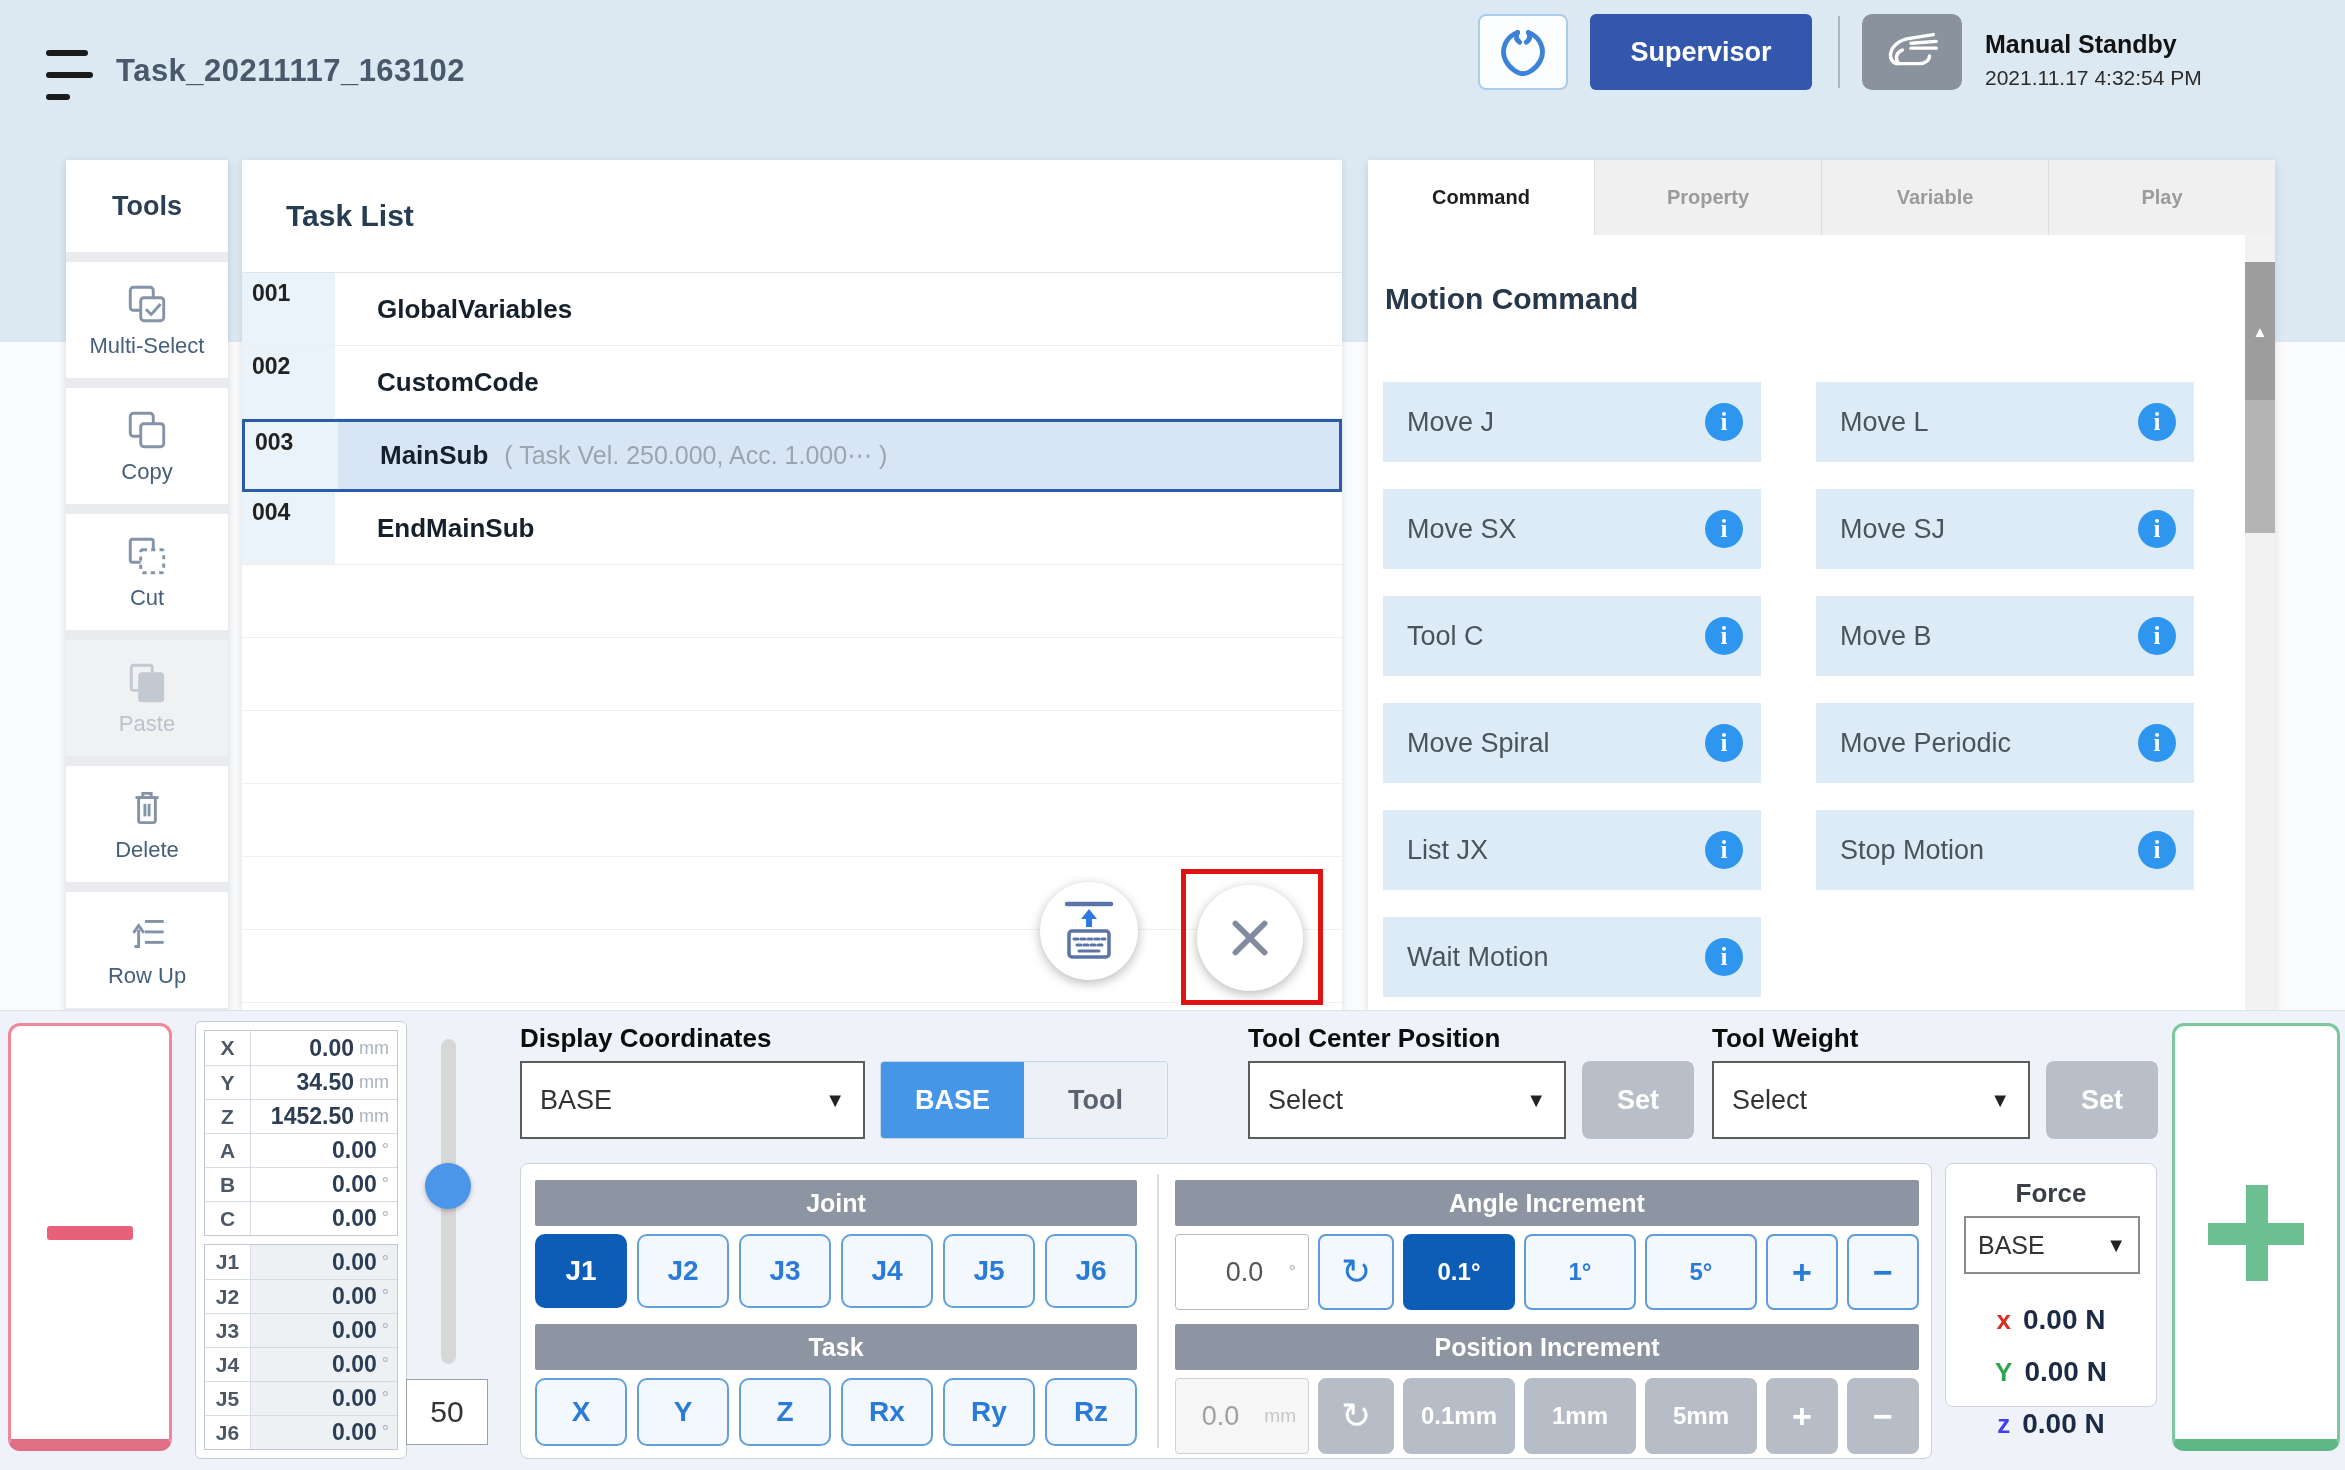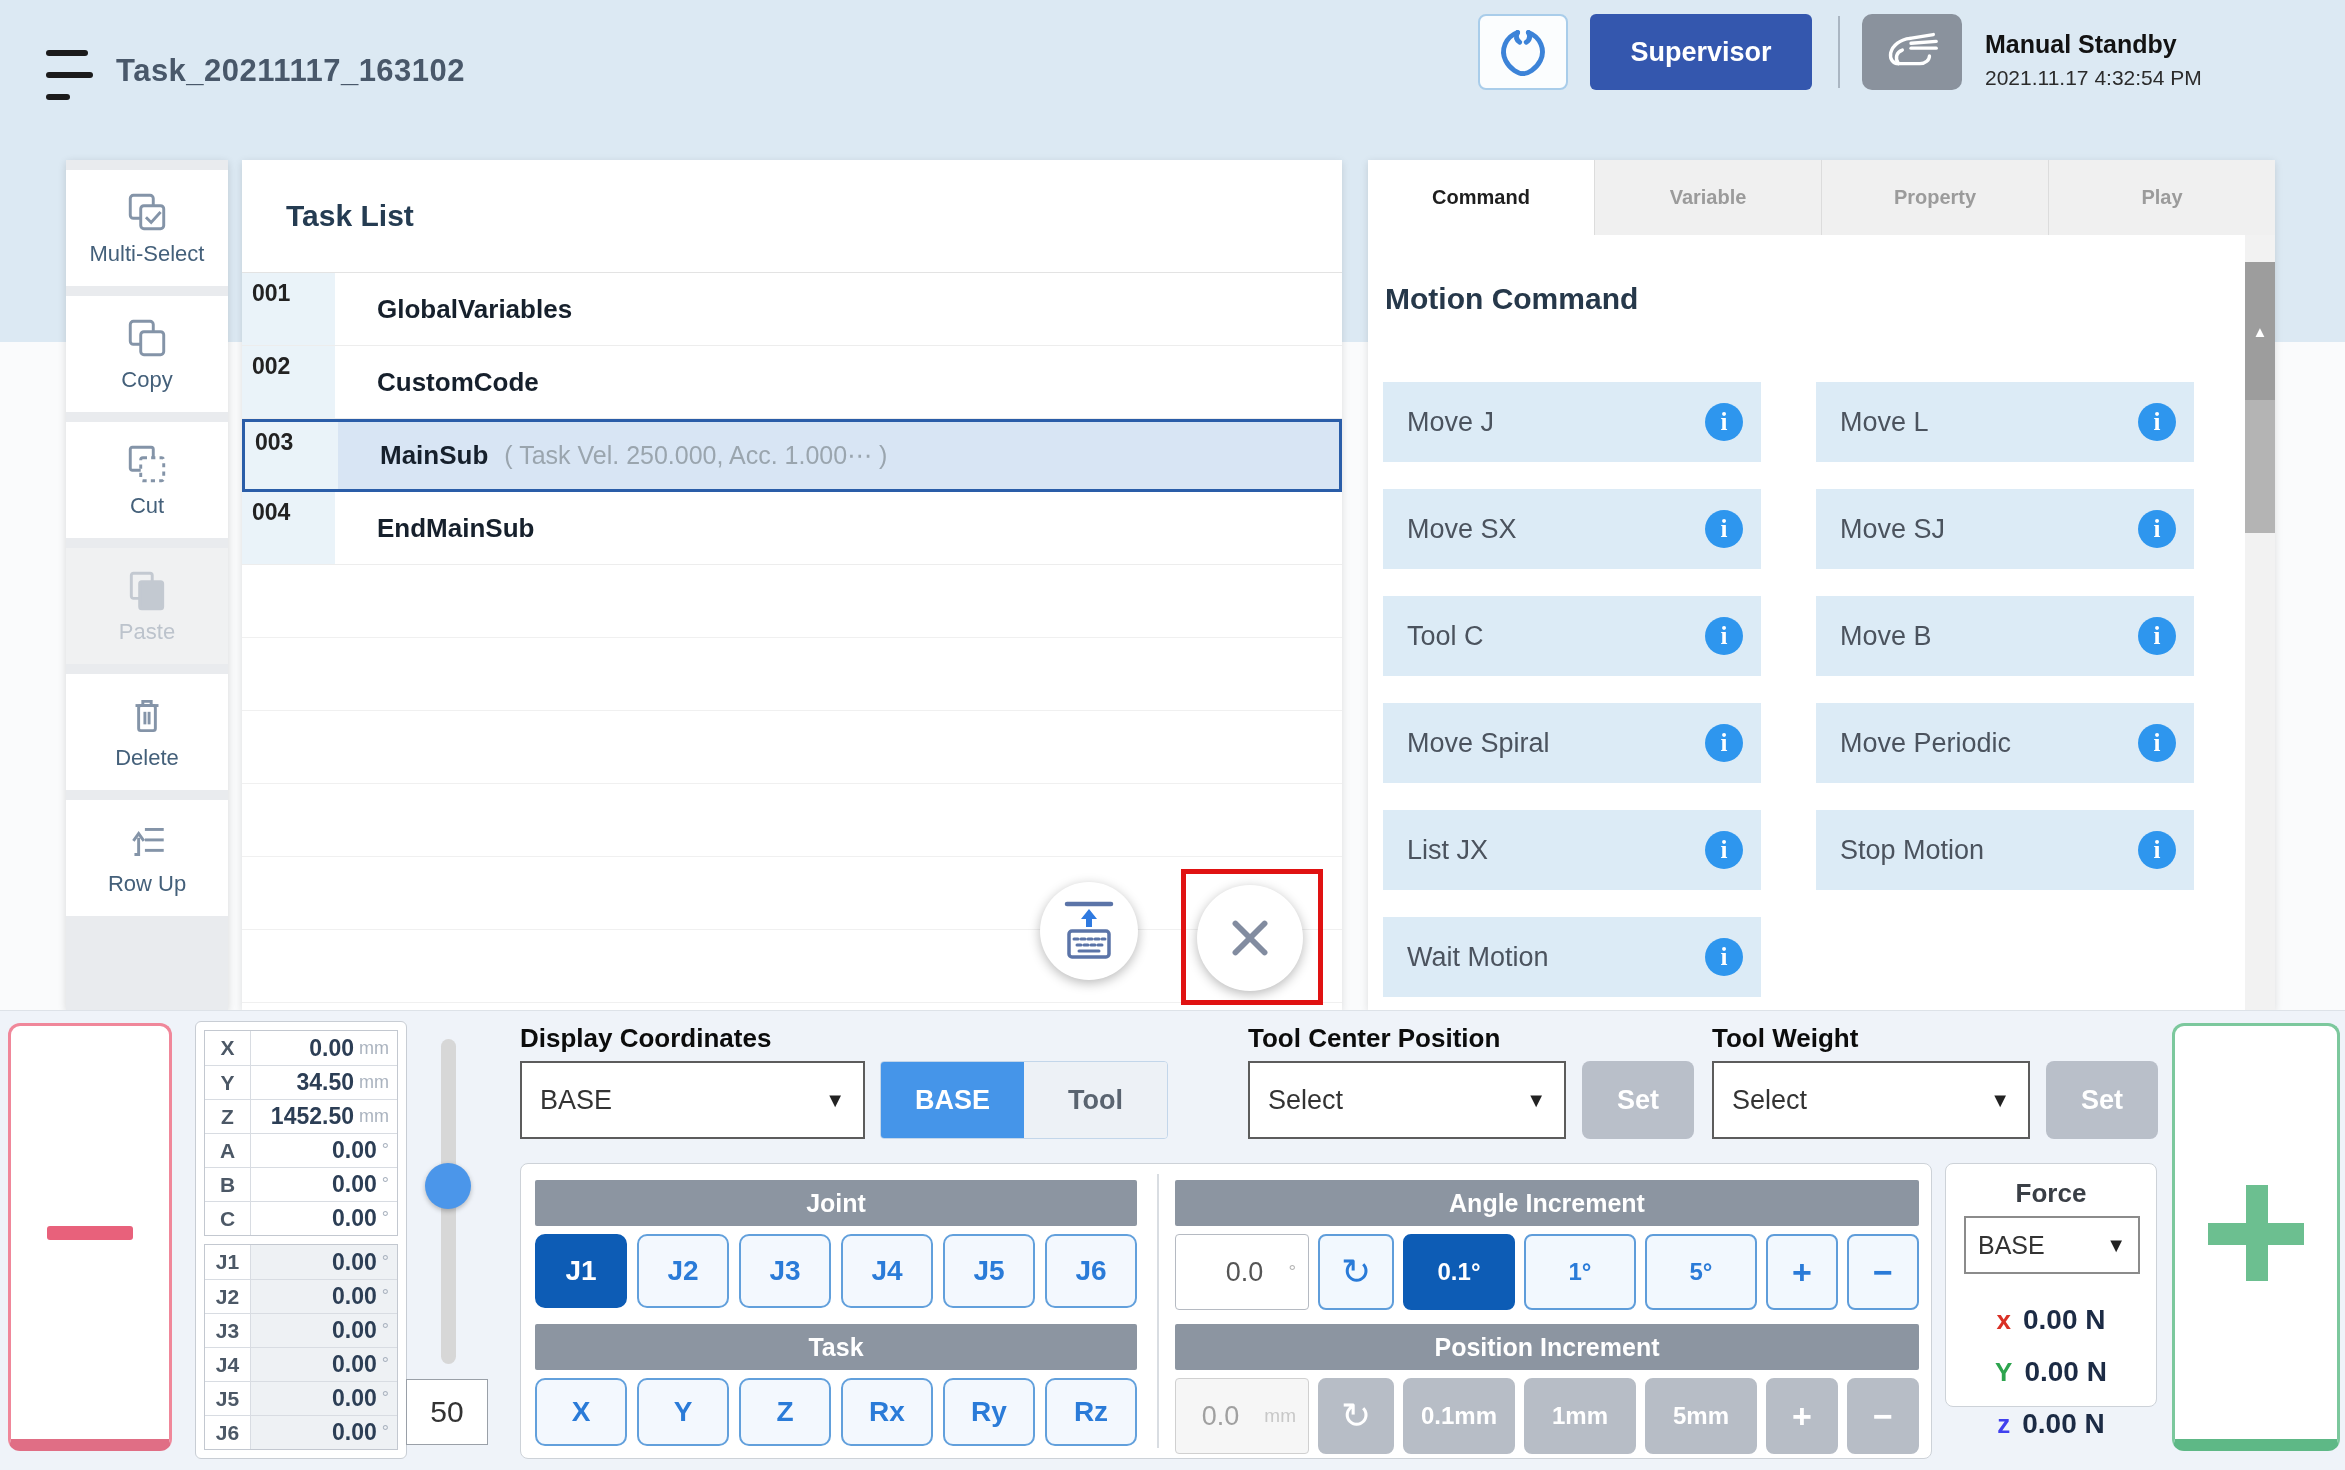--- a/index.html
+++ b/index.html
@@ -152,20 +152,21 @@
           <path d="M31 20 L57 20"></path>
         <path d="M30 10 C20 11 12 17 10 25 C9 31 12 36 18 36 L40 36 C46 36 50 32 50 28"></path>
         <path d="M18 36 C14 30 16 24 22 22"></path>
       </svg>
     </span>
   </div>
   <div class="mode-title">Manual Standby</div>
   <div class="mode-date">2021.11.17 4:32:54 PM</div>
 
   <div class="tools-panel">
+    <div class="tools-header">Tools</div>
 
     <div class="tool-btn">
       <span>
         <svg width="46" height="46" viewBox="0 0 44 44" fill="none" stroke="currentColor" stroke-width="2.8">
           <rect x="6" y="6" width="22" height="22" rx="3"></rect>
           <rect x="16" y="16" width="22" height="22" rx="3" fill="#fff"></rect>
           <path d="M21 27 l5 5 l9 -10"></path>
         </svg>
       </span>
       <span class="tool-label">Multi-Select</span>
@@ -282,22 +283,22 @@
         <path d="M10 10 L38 38"></path>
           <path d="M38 10 L10 38"></path>
       </svg>
     </span>
   </div>
   <div class="red-annotation"></div>
 
   <div class="cmd-panel">
     <div class="tabs">
       <div class="tab active">Command</div>
+      <div class="tab">Property</div>
       <div class="tab">Variable</div>
-      <div class="tab">Property</div>
       <div class="tab">Play</div>
     </div>
     <div class="cmd-title">Motion Command</div>
     <div class="cmd-grid">
       <div class="cmd-btn">
           <span>Move J</span>
           <span class="info-icon">i</span>
         </div>
       <div class="cmd-btn">
           <span>Move L</span>

